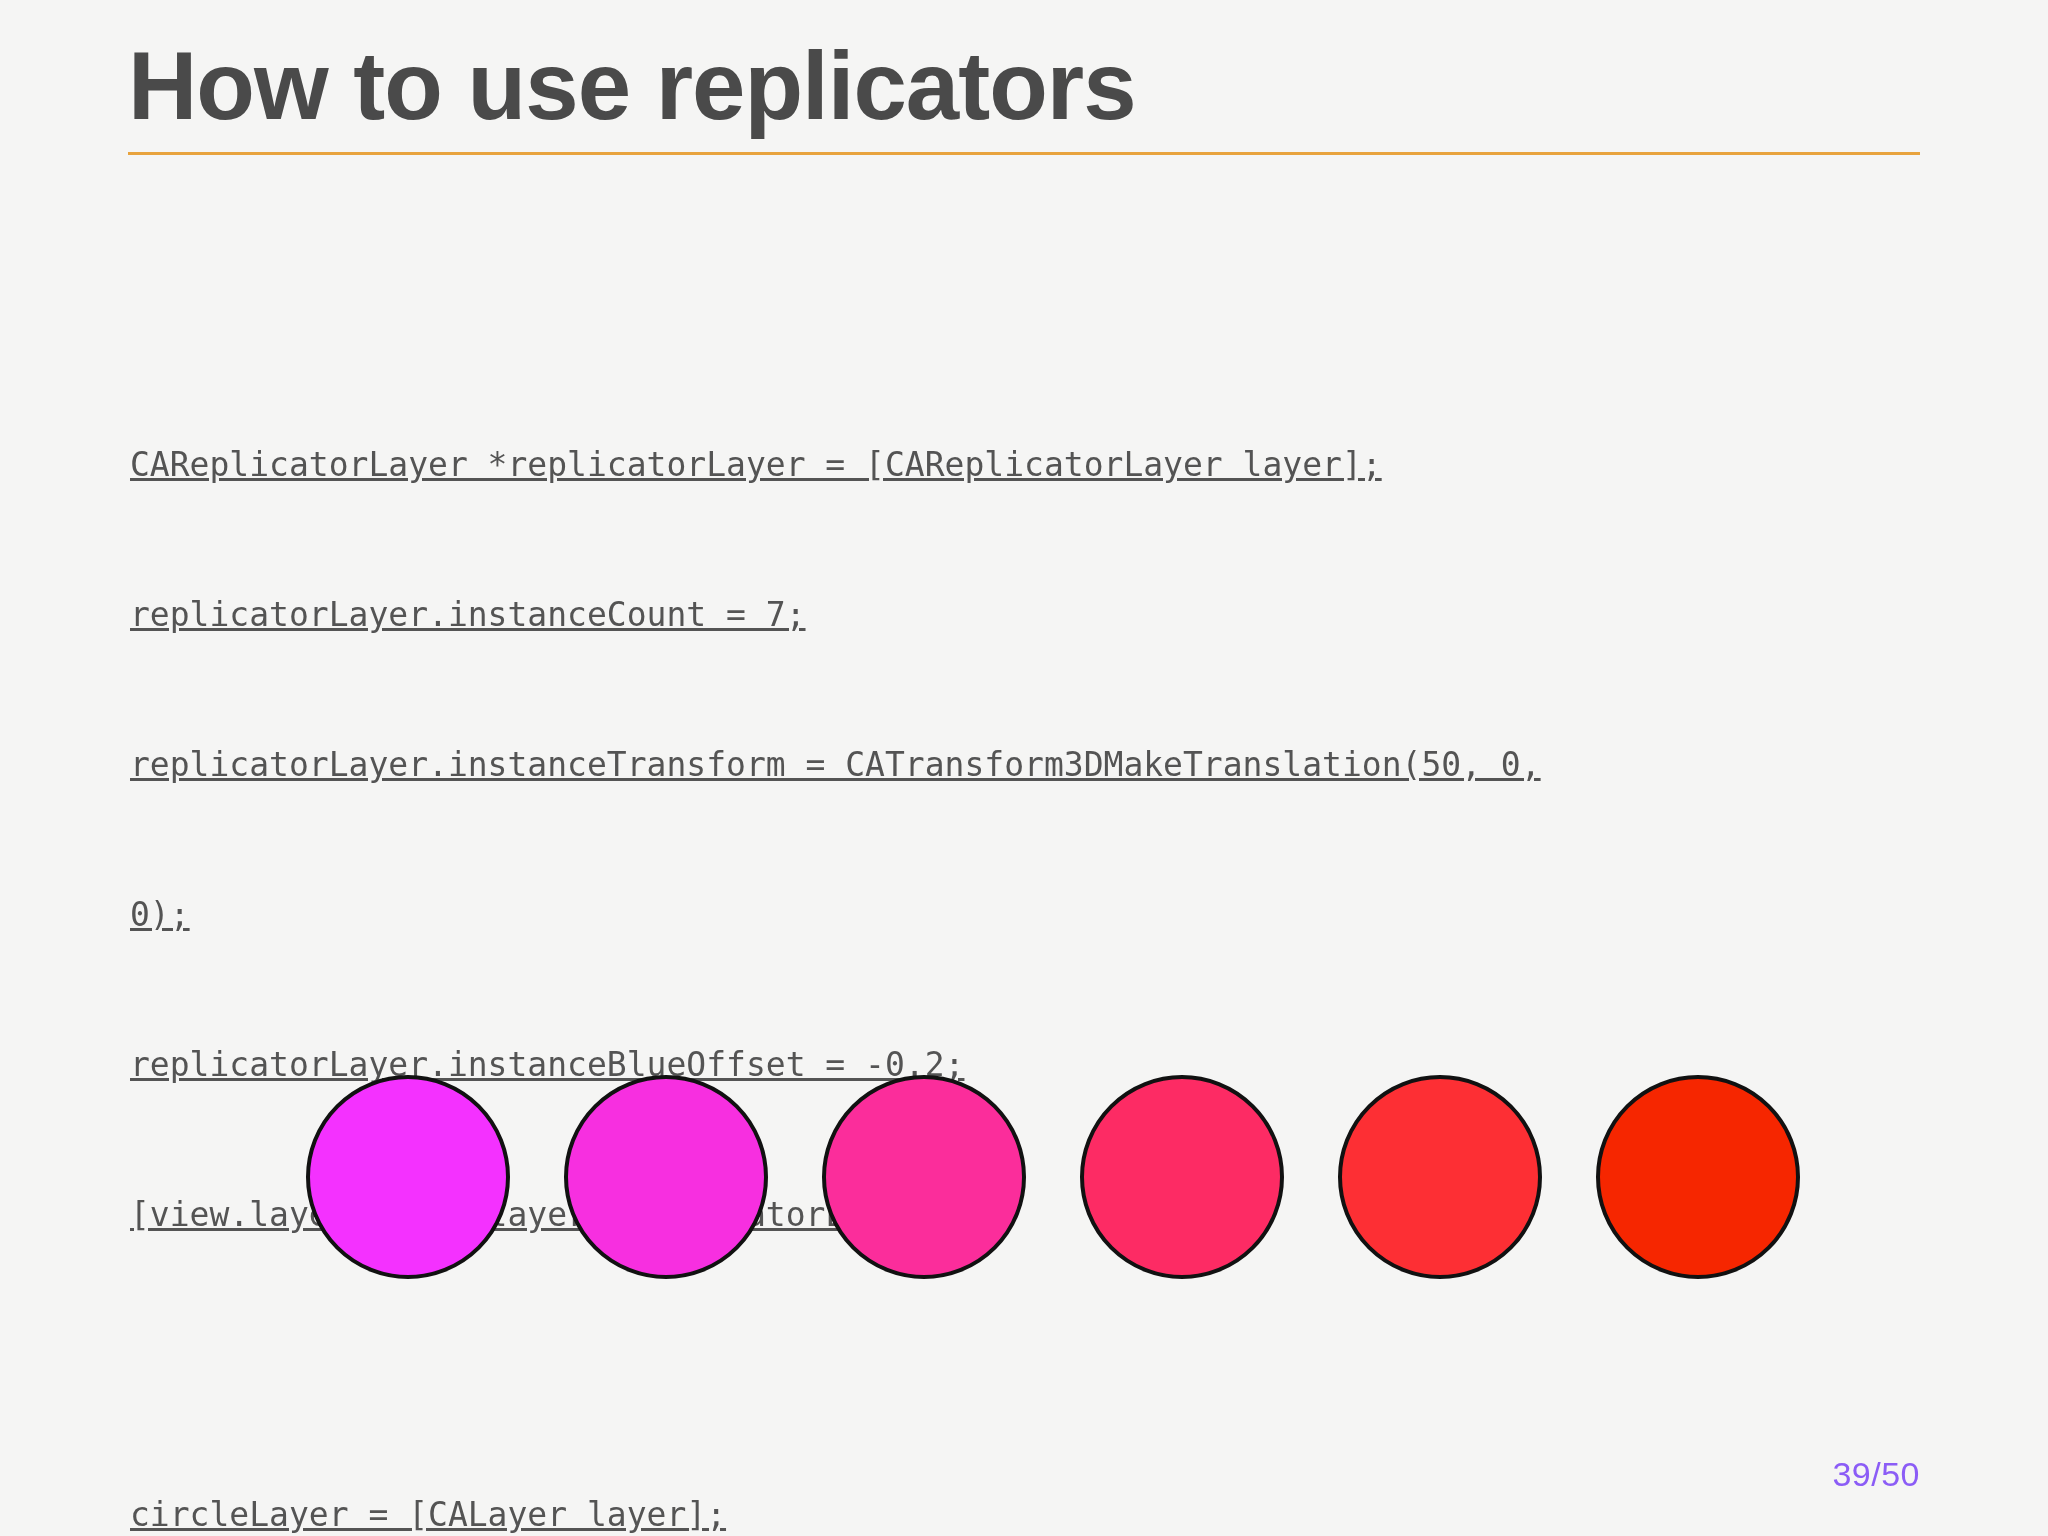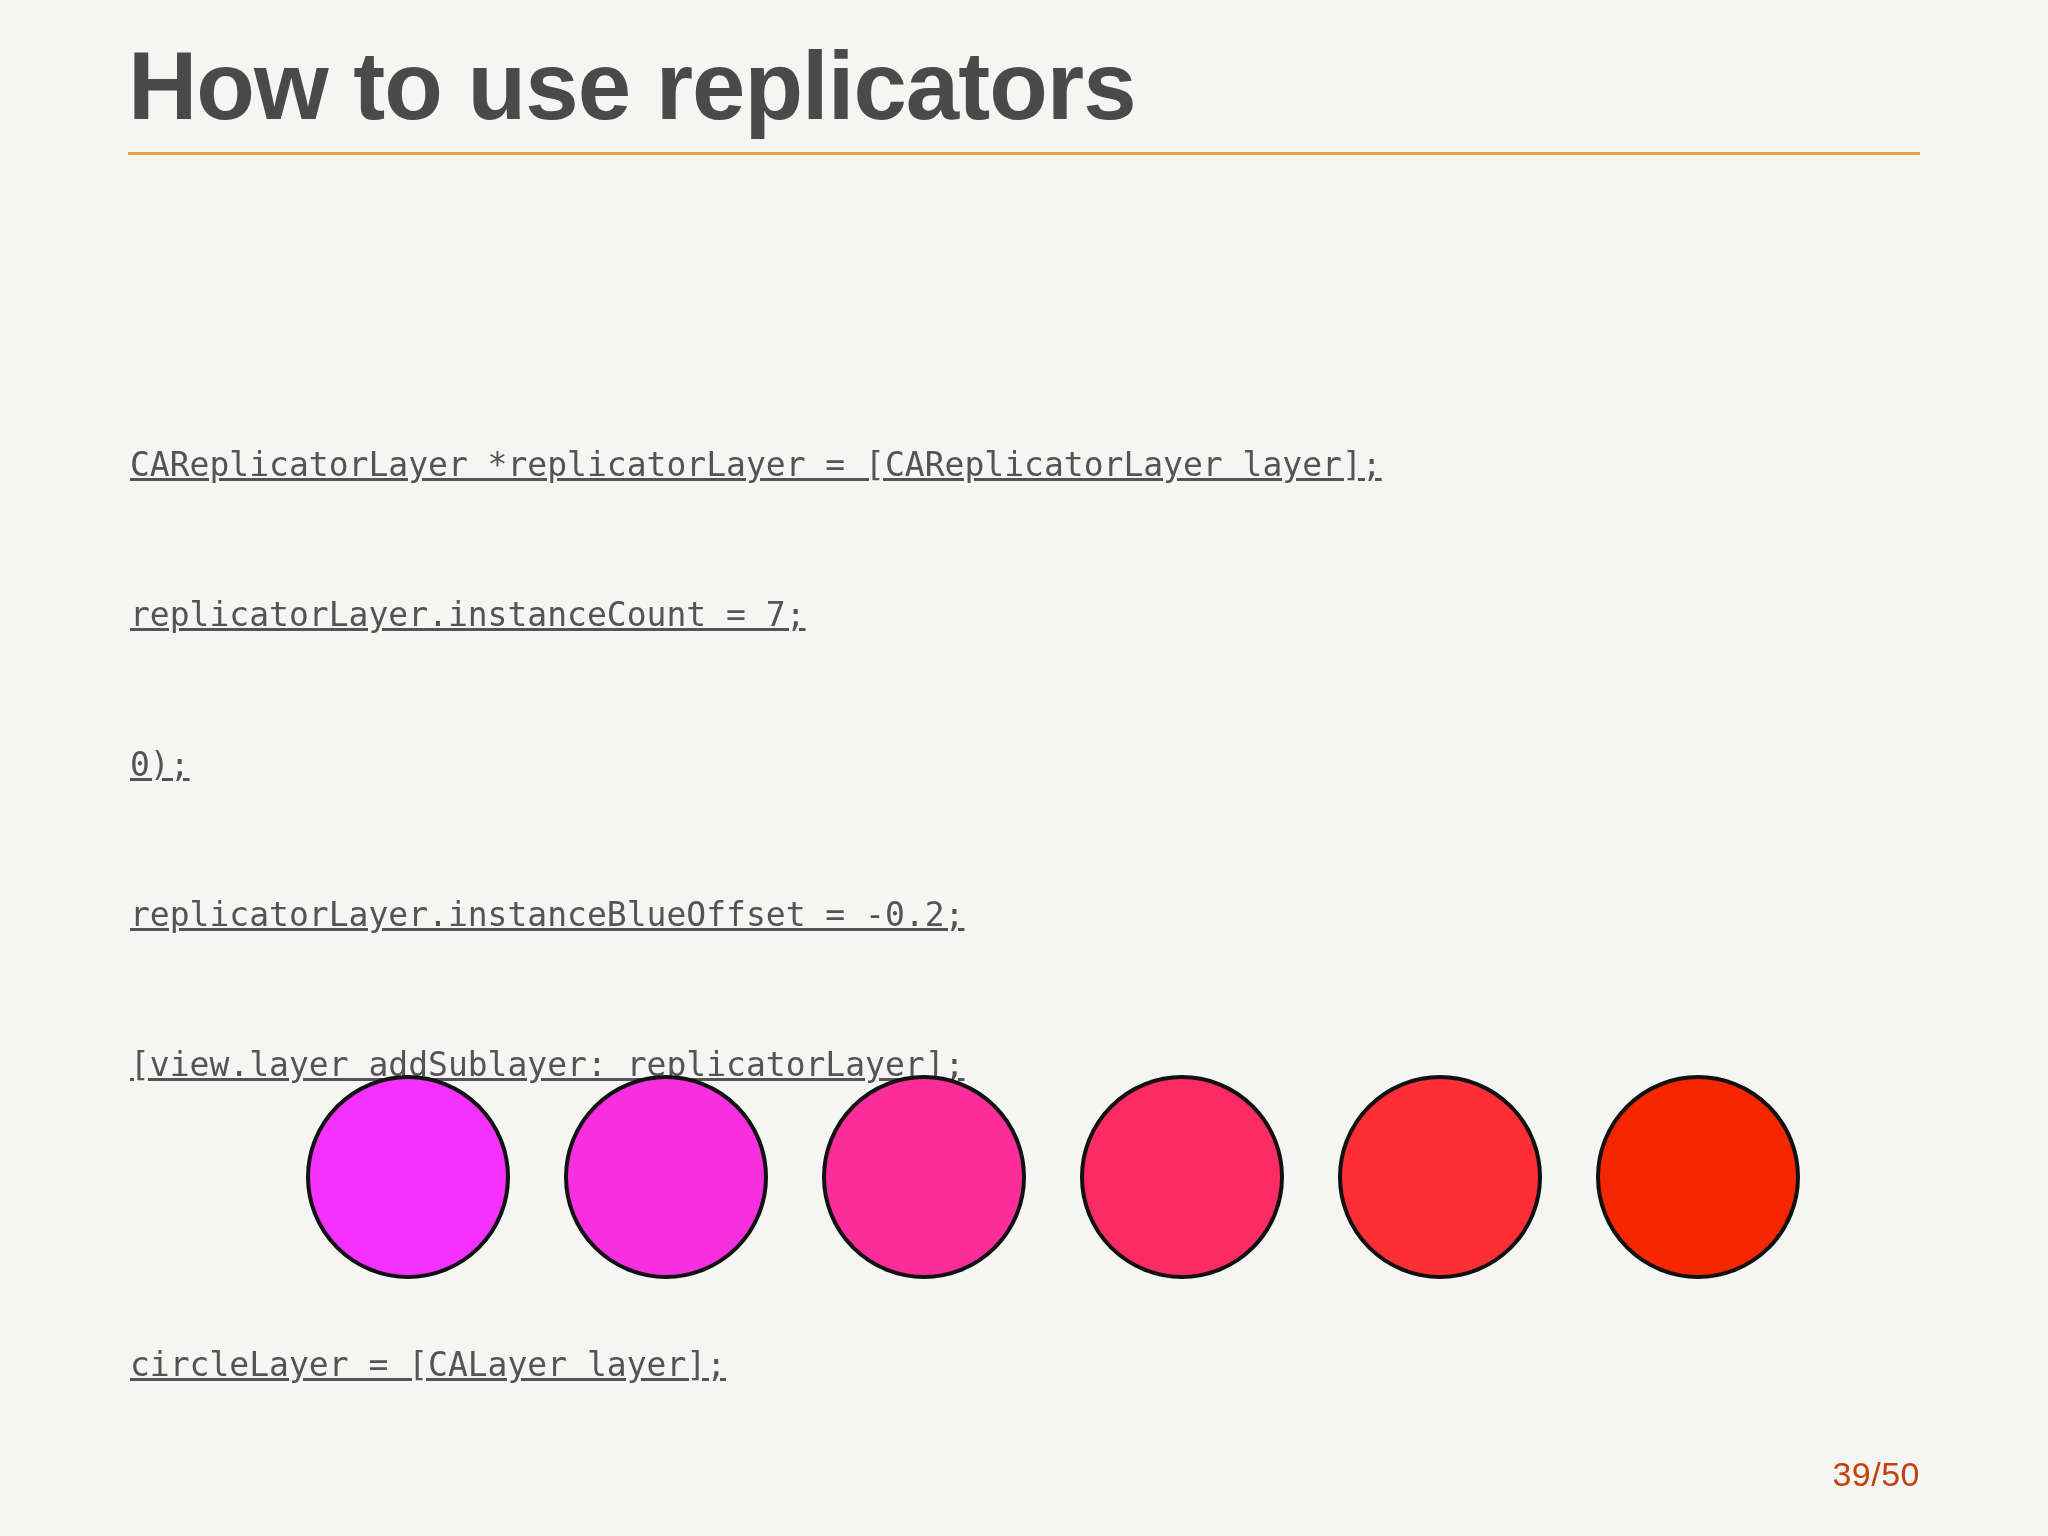--- a/index.html
+++ b/index.html
@@ -101,33 +101,34 @@
 <div class="slide" style="background: rgb(245, 245, 244);">
 
   <div class="title-block">
     <h1 class="slide-title" style="color: rgb(74, 74, 74);">How to use replicators</h1>
     <div class="title-rule" style="background: rgb(232, 163, 61);"></div>
   </div>
 
   <div class="code-block" style="color: rgb(84, 84, 84);">
     <div class="code-line">CAReplicatorLayer *replicatorLayer = [CAReplicatorLayer layer];</div>
     <div class="code-line">replicatorLayer.instanceCount = 7;</div>
+    <div class="code-line">replicatorLayer.instanceTransform = CATransform3DMakeTranslation(50, 0,</div>
     <div class="code-line">0);</div>
     <div class="code-line">replicatorLayer.instanceBlueOffset = -0.2;</div>
     <div class="code-line">[view.layer addSublayer: replicatorLayer];</div>
     <div class="code-line blank"></div>
     <div class="code-line">circleLayer = [CALayer layer];</div>
     
     
   </div>
 
   <div class="circles-row">
     <div class="circle" style="background: rgb(244, 49, 255); border-color: rgb(17, 17, 17);"></div>
     <div class="circle" style="background: rgb(247, 47, 224); border-color: rgb(17, 17, 17);"></div>
     <div class="circle" style="background: rgb(251, 45, 155); border-color: rgb(17, 17, 17);"></div>
     <div class="circle" style="background: rgb(253, 43, 100); border-color: rgb(17, 17, 17);"></div>
     <div class="circle" style="background: rgb(253, 47, 52); border-color: rgb(17, 17, 17);"></div>
     <div class="circle" style="background: rgb(246, 38, 0); border-color: rgb(17, 17, 17);"></div>
   </div>
 
-  <div class="page-indicator" style="color: #c2410c;">39/50</div>
+  <div class="page-indicator" style="color: #8b5cf6;">39/50</div>
 
 </div>
 
 </body></html>

